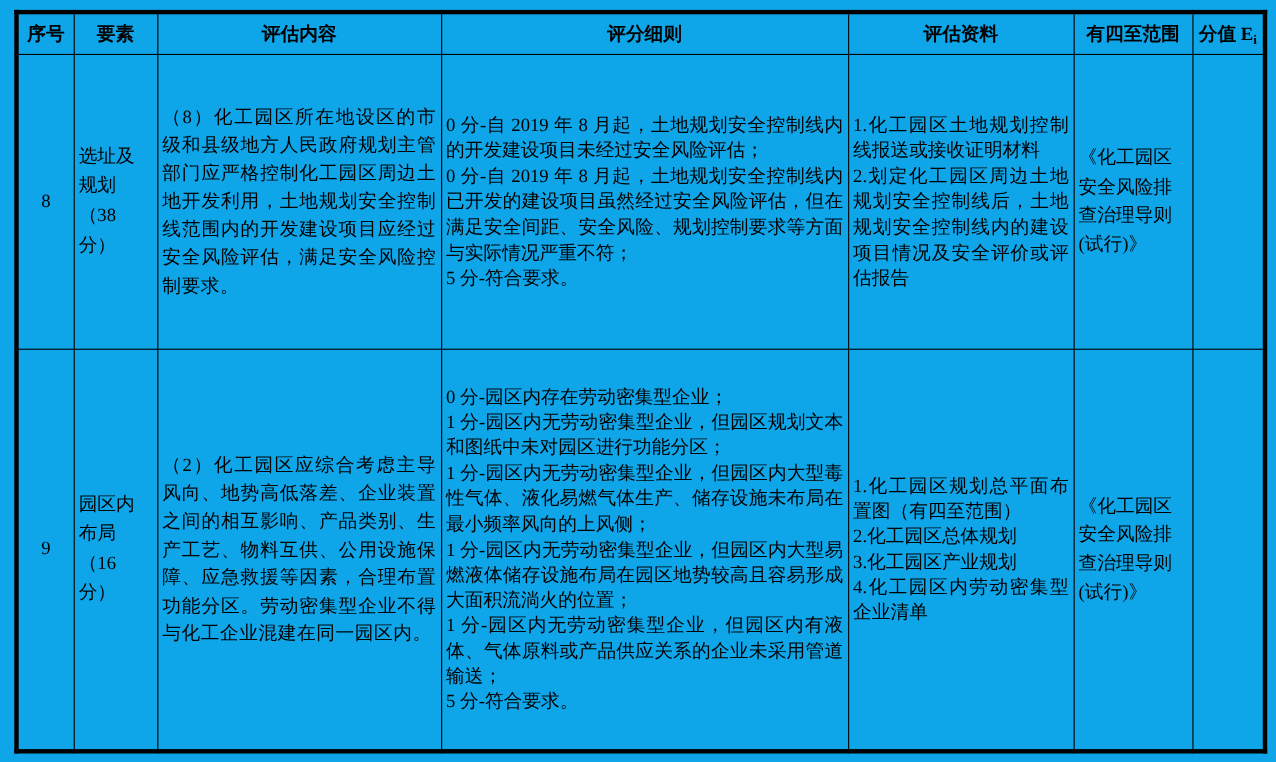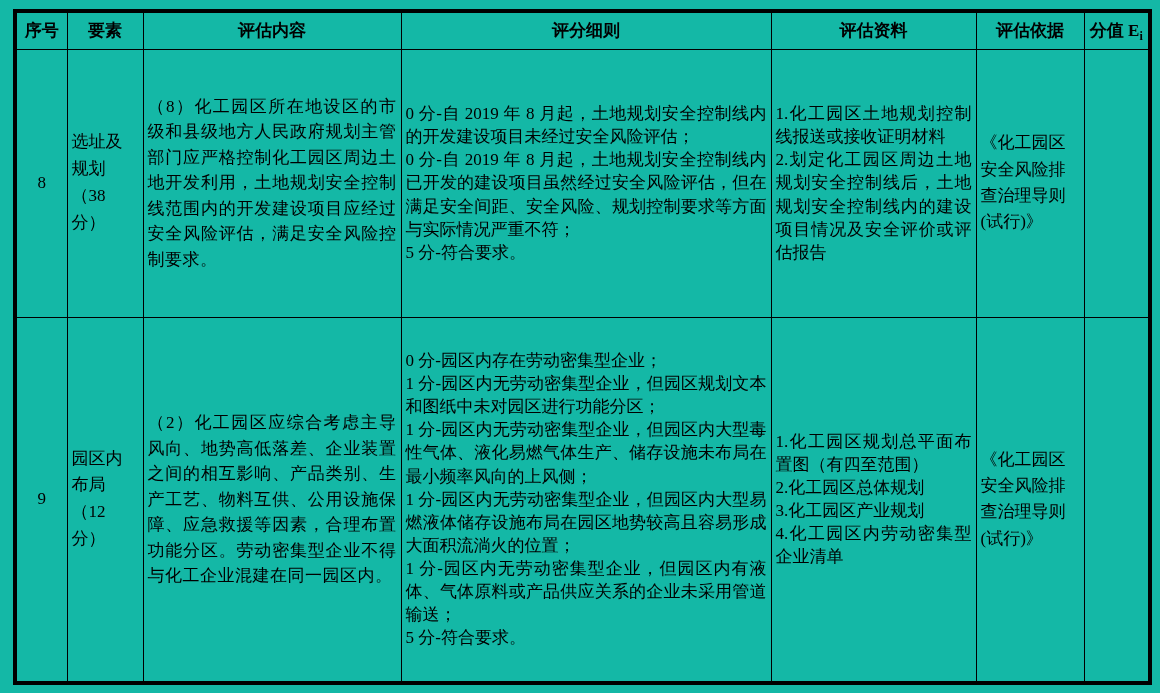--- a/index.html
+++ b/index.html
@@ -7,21 +7,21 @@
     padding: 0;
     background: #ffffff;
     font-family: "Liberation Serif", "DejaVu Serif", serif;
     color: #000000;
   }
   .page {
     width: 1160px;
     height: 693px;
     box-sizing: border-box;
     padding: 9px 12px 8px 13px;
-    background: #14b8a6;
+    background: #0ea5e9;
     overflow: hidden;
   }
   table.eval-table {
     width: 1135px;
     height: 676px;
     border-collapse: collapse;
     table-layout: fixed;
     border: 4px solid #000000;
   }
   table.eval-table th,
@@ -99,21 +99,21 @@
       <col style="width:108px">
       <col style="width:66px">
     </colgroup>
     <tbody>
       <tr class="header-row">
         <th class="hcell">序号</th>
         <th class="hcell">要素</th>
         <th class="hcell">评估内容</th>
         <th class="hcell">评分细则</th>
         <th class="hcell">评估资料</th>
-        <th class="hcell">评估依据</th>
+        <th class="hcell">有四至范围</th>
         <th class="hcell"><span>分值 E</span><sub>i</sub></th>
       </tr>
 
       <tr class="data-row-1">
         <td class="c-index">8</td>
         <td class="c-element">选址及
 规划
 （38 分）</td>
         <td class="c-content">（8）化工园区所在地设区的市级和县级地方人民政府规划主管部门应严格控制化工园区周边土地开发利用，土地规划安全控制线范围内的开发建设项目应经过安全风险评估，满足安全风险控制要求。</td>
         <td class="c-rules">0 分-自 2019 年 8 月起，土地规划安全控制线内的开发建设项目未经过安全风险评估；
@@ -122,21 +122,21 @@
         <td class="c-materials">1.化工园区土地规划控制线报送或接收证明材料
 2.划定化工园区周边土地规划安全控制线后，土地规划安全控制线内的建设项目情况及安全评价或评估报告</td>
         <td class="c-basis">《化工园区安全风险排查治理导则(试行)》</td>
         <td class="c-score"></td>
       </tr>
 
       <tr class="data-row-2">
         <td class="c-index">9</td>
         <td class="c-element">园区内
 布局
-（12 分）</td>
+（16 分）</td>
         <td class="c-content">（2）化工园区应综合考虑主导风向、地势高低落差、企业装置之间的相互影响、产品类别、生产工艺、物料互供、公用设施保障、应急救援等因素，合理布置功能分区。劳动密集型企业不得与化工企业混建在同一园区内。</td>
         <td class="c-rules">0 分-园区内存在劳动密集型企业；
 1 分-园区内无劳动密集型企业，但园区规划文本和图纸中未对园区进行功能分区；
 1 分-园区内无劳动密集型企业，但园区内大型毒性气体、液化易燃气体生产、储存设施未布局在最小频率风向的上风侧；
 1 分-园区内无劳动密集型企业，但园区内大型易燃液体储存设施布局在园区地势较高且容易形成大面积流淌火的位置；
 1 分-园区内无劳动密集型企业，但园区内有液体、气体原料或产品供应关系的企业未采用管道输送；
 5 分-符合要求。</td>
         <td class="c-materials">1.化工园区规划总平面布置图（有四至范围）
 2.化工园区总体规划
 3.化工园区产业规划

